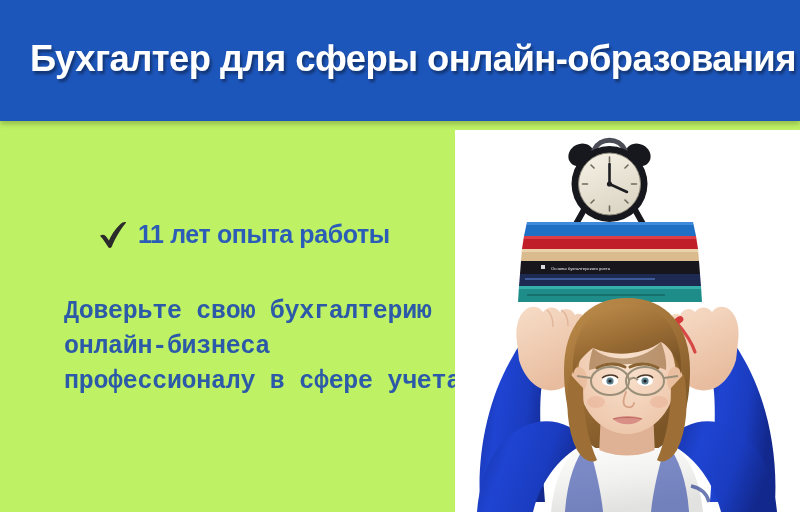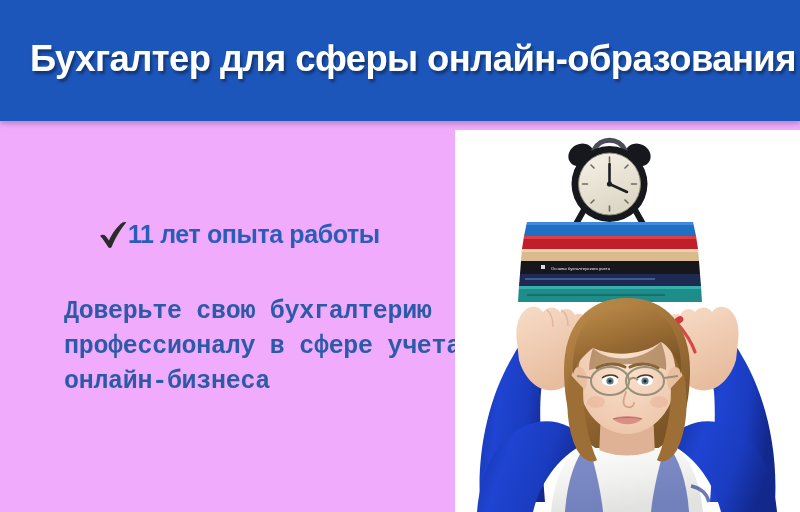--- a/index.html
+++ b/index.html
@@ -7,21 +7,21 @@
     padding: 0;
     background: #ffffff;
   }
   body {
     font-family: "Liberation Sans", sans-serif;
   }
   #poster {
     position: relative;
     width: 800px;
     height: 512px;
-    background: #f0abfc;
+    background: #bef264;
     overflow: hidden;
   }
 
   
   .banner {
     position: absolute;
     left: 0;
     top: 0;
     width: 800px;
     height: 121px;
@@ -52,20 +52,21 @@
     top: 121px;
     width: 500px;
     height: 391px;
   }
   .tagline-row {
     position: absolute;
     left: 98px;
     top: 98px;
     display: flex;
     align-items: center;
+    gap: 10px;
   }
   .check-icon {
     display: block;
     width: 30px;
     height: 28px;
     flex: none;
     margin-top: 2px;
   }
   .tagline-text {
     color: #2a5cb8;
@@ -118,22 +119,22 @@
         <path d="M2.0 14.8 C4.2 13.2 6.0 13.4 7.6 15.0 C9.0 16.4 10.0 18.0 10.9 19.6
                  C13.0 14.6 16.6 8.6 22.5 3.0 C24.4 1.2 26.6 0.4 28.2 1.4
                  C26.2 3.8 23.6 7.2 21.0 11.4 C18.2 15.9 15.6 21.0 13.6 25.9
                  C12.6 27.4 10.9 27.3 10.0 25.8 C8.0 22.4 5.4 18.6 2.0 14.8 Z" fill="#2b2b2b"></path>
       </svg>
       <span class="tagline-text">11 лет опыта работы</span>
     </div>
 
     <div class="pitch">
       <span class="pitch-line">Доверьте свою бухгалтерию</span>
+      <span class="pitch-line">онлайн-бизнеса</span>
       <span class="pitch-line">профессионалу в сфере учета</span>
-      <span class="pitch-line">онлайн-бизнеса</span>
     </div>
 
   </div>
 
   <div class="photo">
     <svg width="345" height="382" viewBox="0 0 345 382">
       <defs>
         <linearGradient id="blazerG" x1="0" y1="0" x2="1" y2="0.3">
           <stop offset="0%" stop-color="#15309f"></stop>
           <stop offset="35%" stop-color="#1f44d2"></stop>

